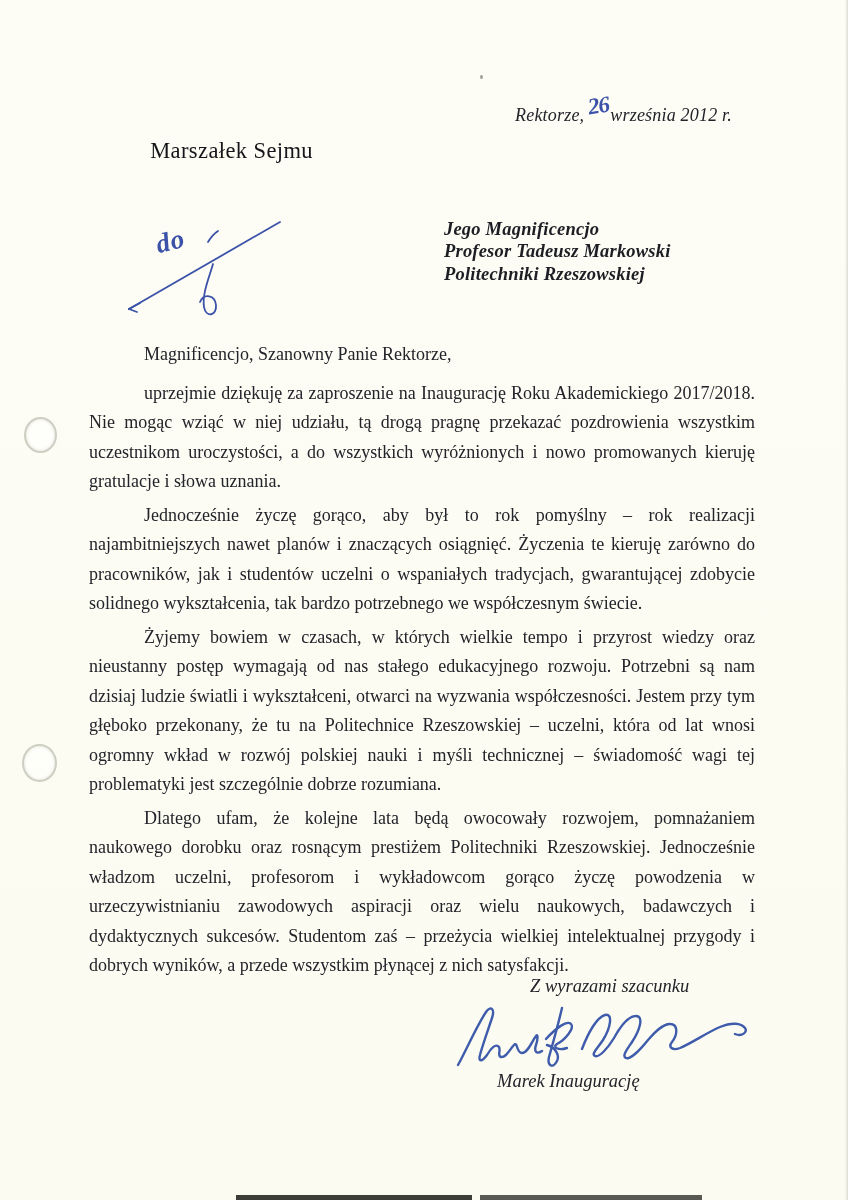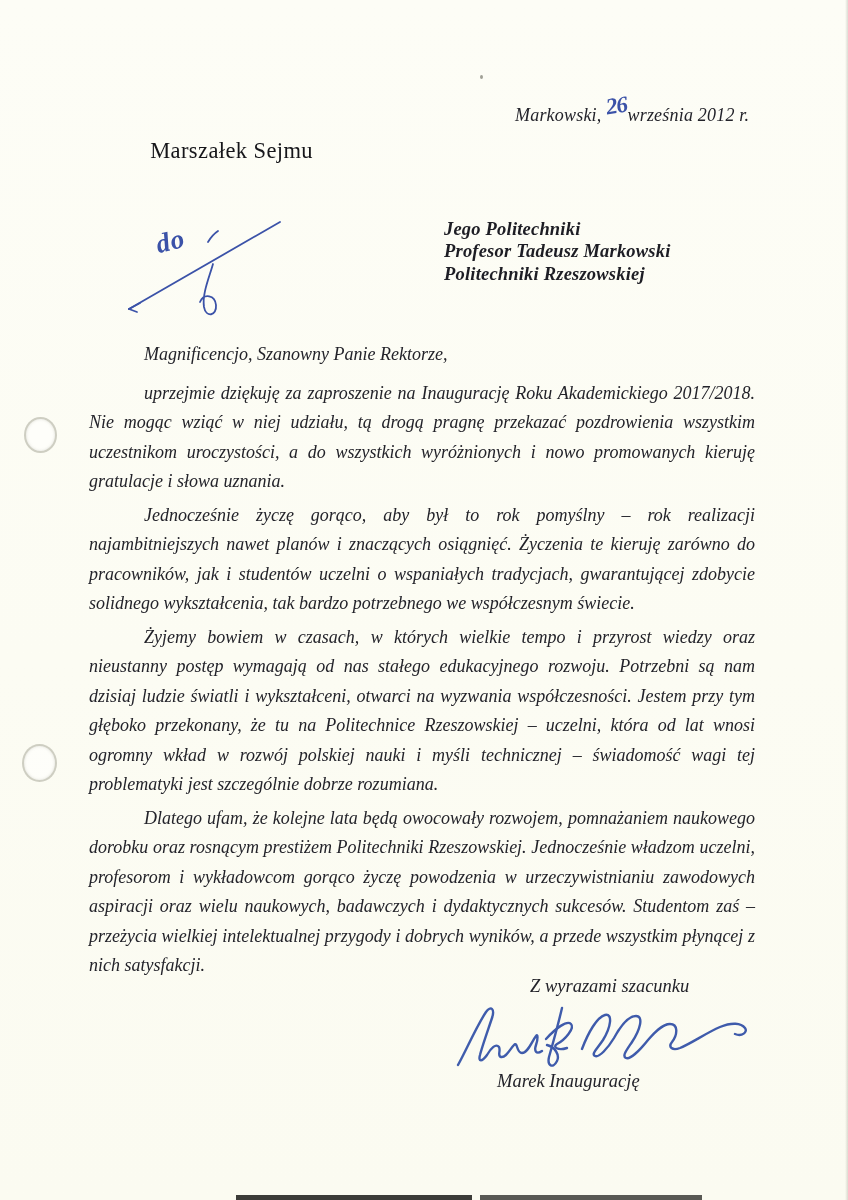--- a/index.html
+++ b/index.html
@@ -41,21 +41,21 @@
   }
   
   .addressee{
     position:absolute;left:444px;top:218px;
     font-style:italic;font-weight:bold;font-size:18.5px;line-height:22.3px;
     color:#1d1d24;letter-spacing:.2px;
   }
   
   .body-text{
     position:absolute;left:89px;top:340px;width:666px;
-    font-style:italic;font-size:18px;line-height:29.5px;color:#23232a;
+    font-size:18px;line-height:29.5px;color:#23232a;
     text-align:justify;hyphens:none;
   }
   .body-text p{margin:0 0 4px 0;text-indent:55px;}
   .body-text p.salutation{margin-bottom:9px;text-align:left;}
   
   .closing{
     position:absolute;left:490px;top:976px;
     font-style:italic;font-size:18.5px;color:#23232a;margin-left:40px;
   }
   .signature{position:absolute;left:440px;top:995px;width:330px;height:88px;}
@@ -76,42 +76,42 @@
   .bottom-scan-bar{position:absolute;bottom:0;height:5px;background:#3c3c38;}
   .bsb1{left:236px;width:236px;}
   .bsb2{left:480px;width:222px;opacity:.85;}
 </style>
 </head>
 <body>
 
 <div class="page">
 
   <div class="date-line">
-    <span>Markowski,</span><span class="hand-day">26</span><span>września 2012 r.</span>
+    <span>Rektorze,</span><span class="hand-day">26</span><span>września 2012 r.</span>
   </div>
 
   <div class="letterhead">
     <div>Marszałek Sejmu</div>
   </div>
 
   <div class="annotation">
     <svg width="178" height="118" viewBox="0 0 178 118">
       <g fill="none" stroke="#3b52a8" stroke-width="1.8" stroke-linecap="round" stroke-linejoin="round">
         <path d="M168,10 L17,97"></path>
         <path d="M17,97 L28,91"></path>
         <path d="M17,97 L25,100"></path>
         <path d="M101,52 C97,66 90,82 92,95 C94,106 105,104 104,93 C103,83 92,81 88,90"></path>
         <path d="M96,30 C99,25 103,21 106,19"></path>
       </g>
     </svg>
     <div class="hand-do">do</div>
   </div>
 
   <div class="addressee">
-    <div>Jego Politechniki</div>
+    <div>Jego Magnificencjo</div>
     <div>Profesor Tadeusz Markowski</div>
     <div>Politechniki Rzeszowskiej</div>
   </div>
 
   <div class="body-text">
     <p class="salutation">Magnificencjo, Szanowny Panie Rektorze,</p>
     <p>uprzejmie dziękuję za zaproszenie na Inaugurację Roku Akademickiego 2017/2018. Nie mogąc wziąć w niej udziału, tą drogą pragnę przekazać pozdrowienia wszystkim uczestnikom uroczystości, a do wszystkich wyróżnionych i nowo promowanych kieruję gratulacje i słowa uznania.</p>
     <p>Jednocześnie życzę gorąco, aby był to rok pomyślny – rok realizacji najambitniejszych nawet planów i znaczących osiągnięć. Życzenia te kieruję zarówno do pracowników, jak i studentów uczelni o wspaniałych tradycjach, gwarantującej zdobycie solidnego wykształcenia, tak bardzo potrzebnego we współczesnym świecie.</p>
     <p>Żyjemy bowiem w czasach, w których wielkie tempo i przyrost wiedzy oraz nieustanny postęp wymagają od nas stałego edukacyjnego rozwoju. Potrzebni są nam dzisiaj ludzie światli i wykształceni, otwarci na wyzwania współczesności. Jestem przy tym głęboko przekonany, że tu na Politechnice Rzeszowskiej – uczelni, która od lat wnosi ogromny wkład w rozwój polskiej nauki i myśli technicznej – świadomość wagi tej problematyki jest szczególnie dobrze rozumiana.</p>
     <p>Dlatego ufam, że kolejne lata będą owocowały rozwojem, pomnażaniem naukowego dorobku oraz rosnącym prestiżem Politechniki Rzeszowskiej. Jednocześnie władzom uczelni, profesorom i wykładowcom gorąco życzę powodzenia w urzeczywistnianiu zawodowych aspiracji oraz wielu naukowych, badawczych i dydaktycznych sukcesów. Studentom zaś – przeżycia wielkiej intelektualnej przygody i dobrych wyników, a przede wszystkim płynącej z nich satysfakcji.</p>

